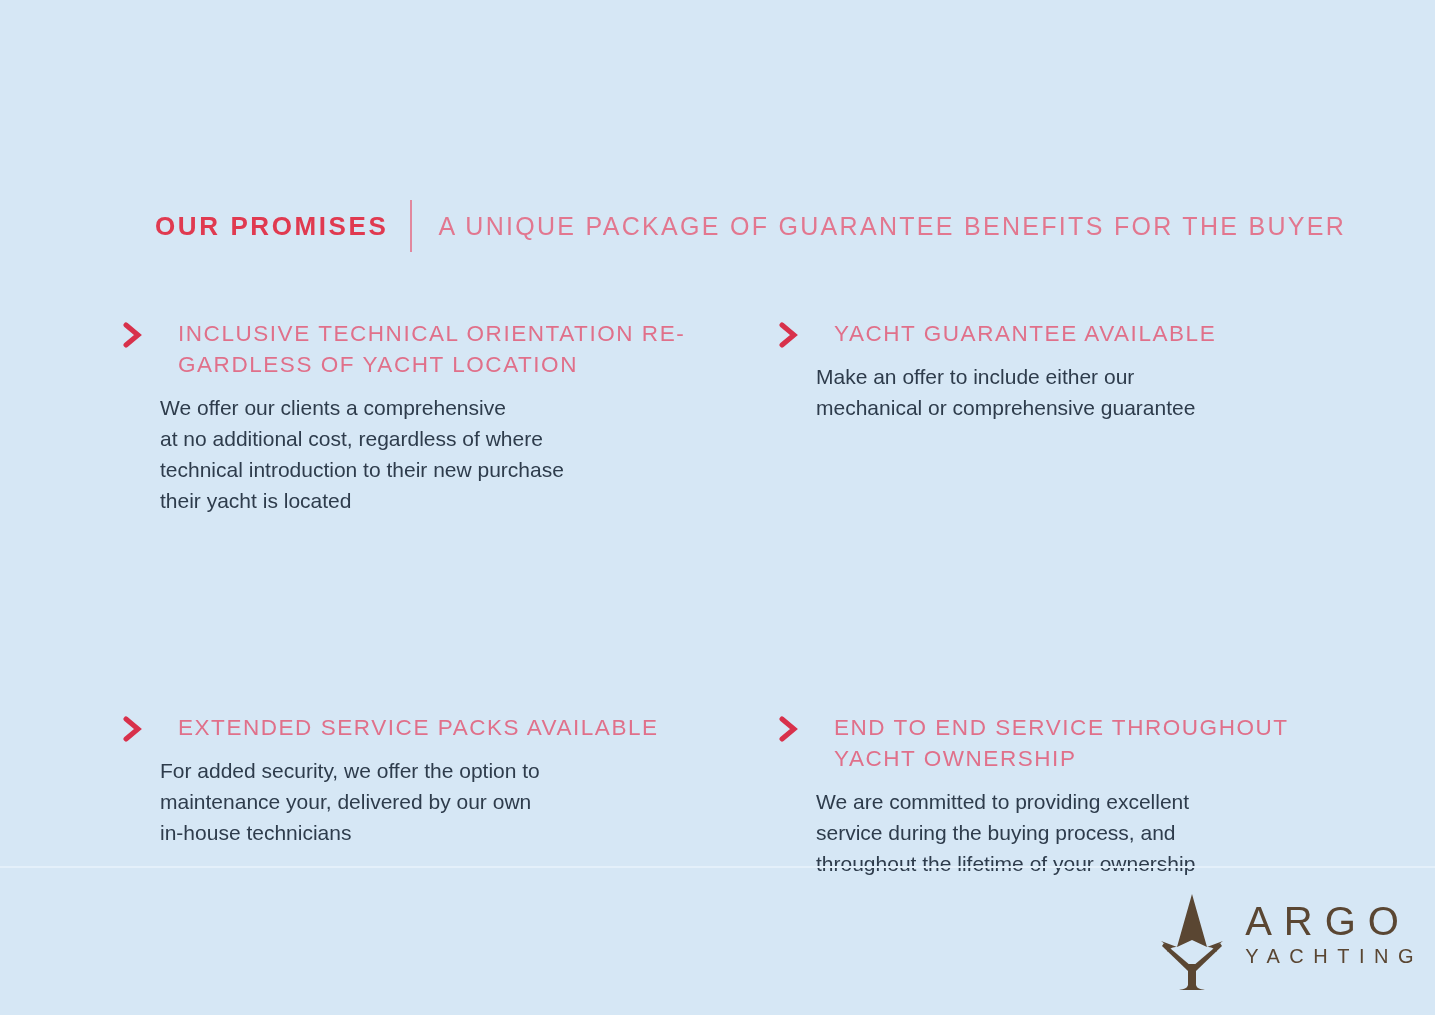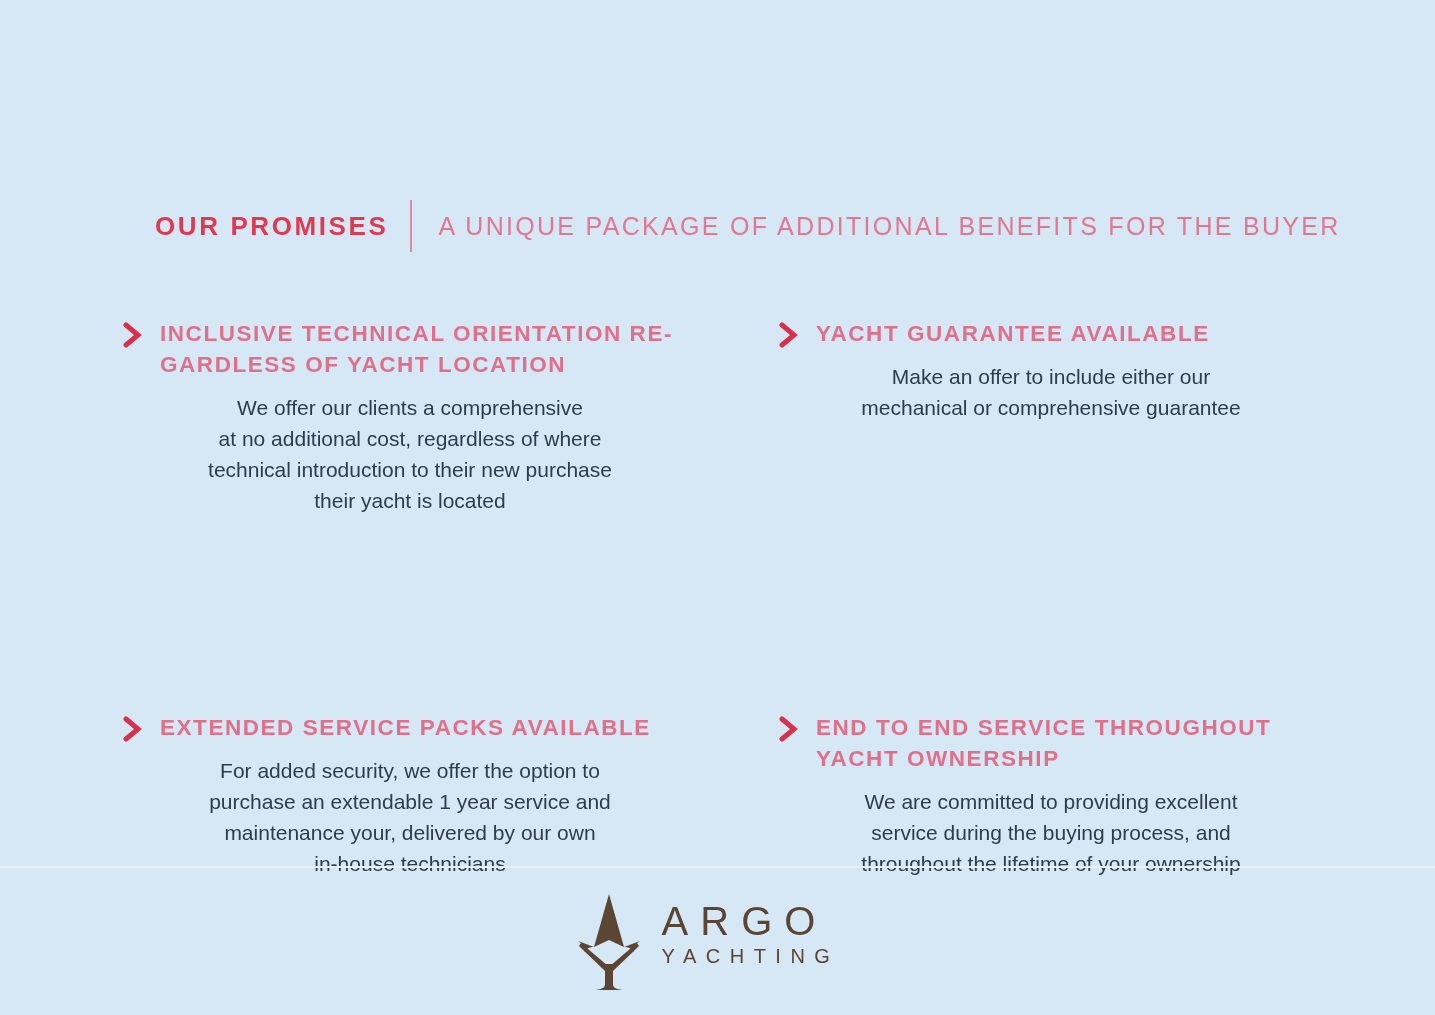--- a/index.html
+++ b/index.html
@@ -79,37 +79,36 @@
     height: 26px;
     margin-top: 4px;
     margin-right: 16px;
   }
   .chevron-icon svg { display: block; }
 
   .promise-body { flex: 1; }
 
   .promise-title {
     font-size: 22.5px;
-    font-weight: 700;
+    font-weight: 400;
     letter-spacing: 1.55px;
     color: #e0708a;
     line-height: 31px;
-    margin: 0 0 12px 0;
+    margin: 0 0 12px 18px;
     max-width: 520px;
   }
   .promise-right .promise-title { max-width: 470px; }
 
   .promise-text {
     font-size: 21px;
     font-weight: 400;
     color: #2e3c4c;
     line-height: 31px;
     margin: 0;
     max-width: 500px;
-    text-align: center;
   }
   .promise-right .promise-text { max-width: 470px; }
 
   .promise-text .line { display: block; }
 
   
   .footer-rule {
     position: absolute;
     left: 0;
     right: 0;
@@ -118,21 +117,21 @@
     background: #e4f0fa;
   }
   .footer {
     position: absolute;
     left: 0;
     right: 0;
     top: 868px;
     height: 147px;
     display: flex;
     align-items: center;
-    justify-content: center;
+    justify-content: flex-end;
   }
   .logo {
     display: flex;
     align-items: center;
     transform: translateX(-12px);
   }
   .logo-mark {
     width: 74px;
     height: 104px;
     margin-right: 16px;
@@ -161,21 +160,21 @@
   }
 </style>
 </head>
 <body>
 
 <div class="page">
 
   <div class="header">
     <div class="header-title">OUR PROMISES</div>
     <div class="header-divider"></div>
-    <div class="header-subtitle">A UNIQUE PACKAGE OF ADDITIONAL BENEFITS FOR THE BUYER</div>
+    <div class="header-subtitle">A UNIQUE PACKAGE OF GUARANTEE BENEFITS FOR THE BUYER</div>
   </div>
 
   <div class="promises">
 
     <div class="promise promise-left">
       <span class="chevron-icon">
         <svg viewBox="0 0 22 26" width="22" height="26" aria-hidden="true">
           <path d="M4 3 L16 13 L4 23" fill="none" stroke="#d8314b" stroke-width="5" stroke-linecap="round" stroke-linejoin="miter"></path>
         </svg>
       </span>
@@ -208,21 +207,20 @@
     <div class="promise promise-left">
       <span class="chevron-icon">
         <svg viewBox="0 0 22 26" width="22" height="26" aria-hidden="true">
           <path d="M4 3 L16 13 L4 23" fill="none" stroke="#d8314b" stroke-width="5" stroke-linecap="round" stroke-linejoin="miter"></path>
         </svg>
       </span>
       <div class="promise-body">
         <h3 class="promise-title">EXTENDED SERVICE PACKS AVAILABLE</h3>
         <p class="promise-text">
           <span class="line">For added security, we offer the option to</span>
-          <span class="line">purchase an extendable 1 year service and</span>
           <span class="line">maintenance your, delivered by our own</span>
           <span class="line">in-house technicians</span>
         </p>
       </div>
     </div>
 
     <div class="promise promise-right">
       <span class="chevron-icon">
         <svg viewBox="0 0 22 26" width="22" height="26" aria-hidden="true">
           <path d="M4 3 L16 13 L4 23" fill="none" stroke="#d8314b" stroke-width="5" stroke-linecap="round" stroke-linejoin="miter"></path>

